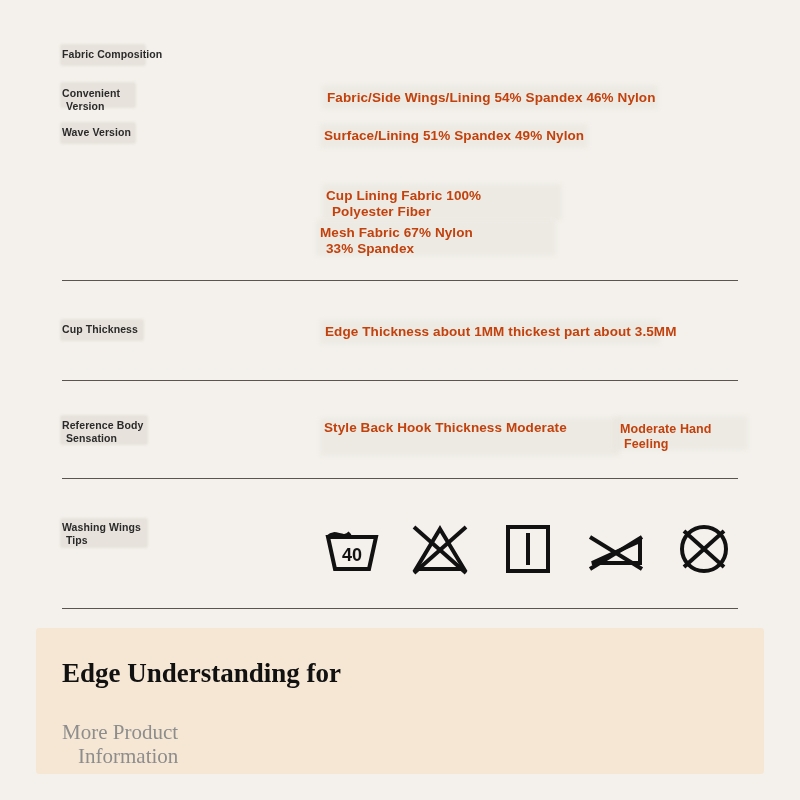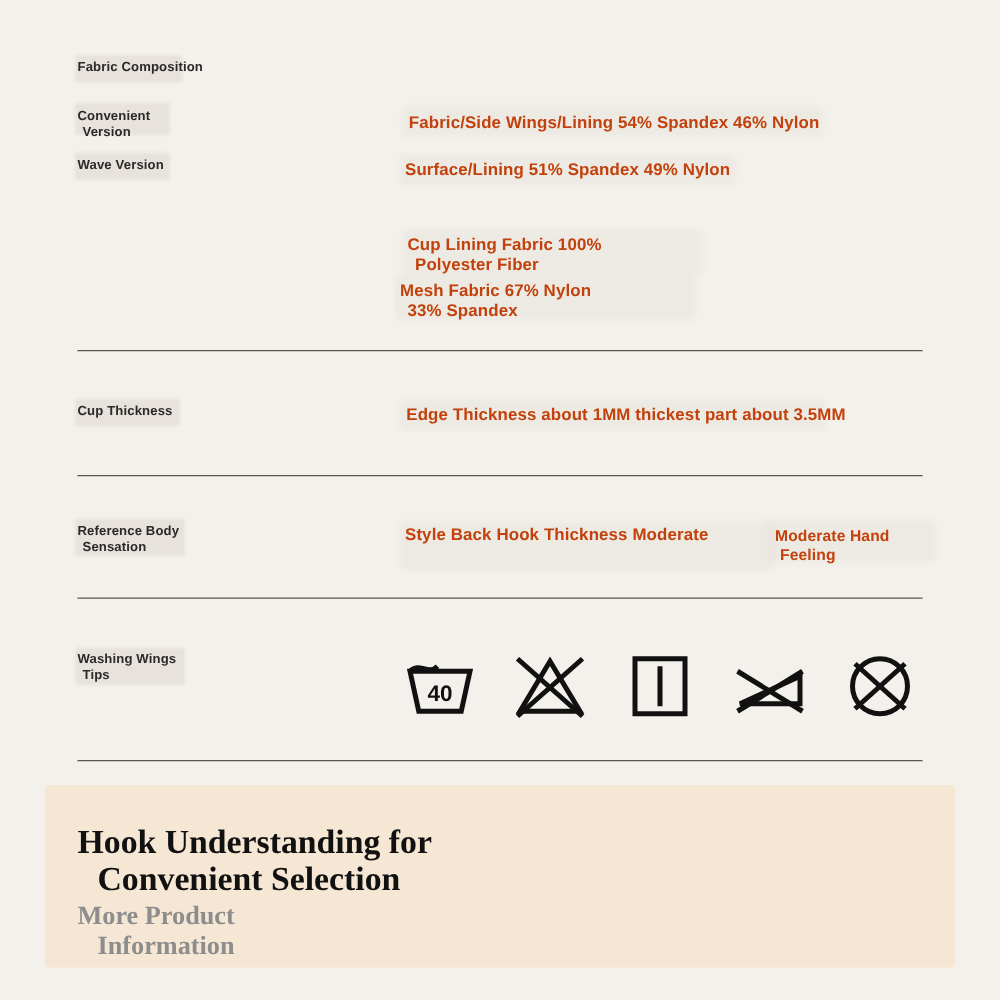--- a/index.html
+++ b/index.html
@@ -119,21 +119,21 @@
     line-height: 30px;
     color: #111;
     width: 430px;
   }
   .banner-title .sub { display: block; padding-left: 16px; }
   .banner-sub {
     position: absolute;
     left: 26px;
     top: 92px;
     font-family: "Liberation Serif", serif;
-    font-weight: bold;
+    font-weight: normal;
     font-size: 21px;
     line-height: 24px;
     color: #8d8d8d;
     width: 360px;
   }
   .banner-sub .sub { display: block; padding-left: 16px; }
 </style>
 </head>
 <body>
 
@@ -256,22 +256,21 @@
 
       </div>
     </div>
 
     <div class="divider" style="top:608px;"></div>
 
   </div>
 
   <div class="banner">
     <div class="banner-title">
-      <span>Hook Understanding for</span>
-      <span class="sub">Convenient Selection</span>
+      <span>Edge Understanding for</span>
     </div>
     <div class="banner-sub">
       <span>More Product</span>
       <span class="sub">Information</span>
     </div>
   </div>
 
 </div>
 
 </body></html>

